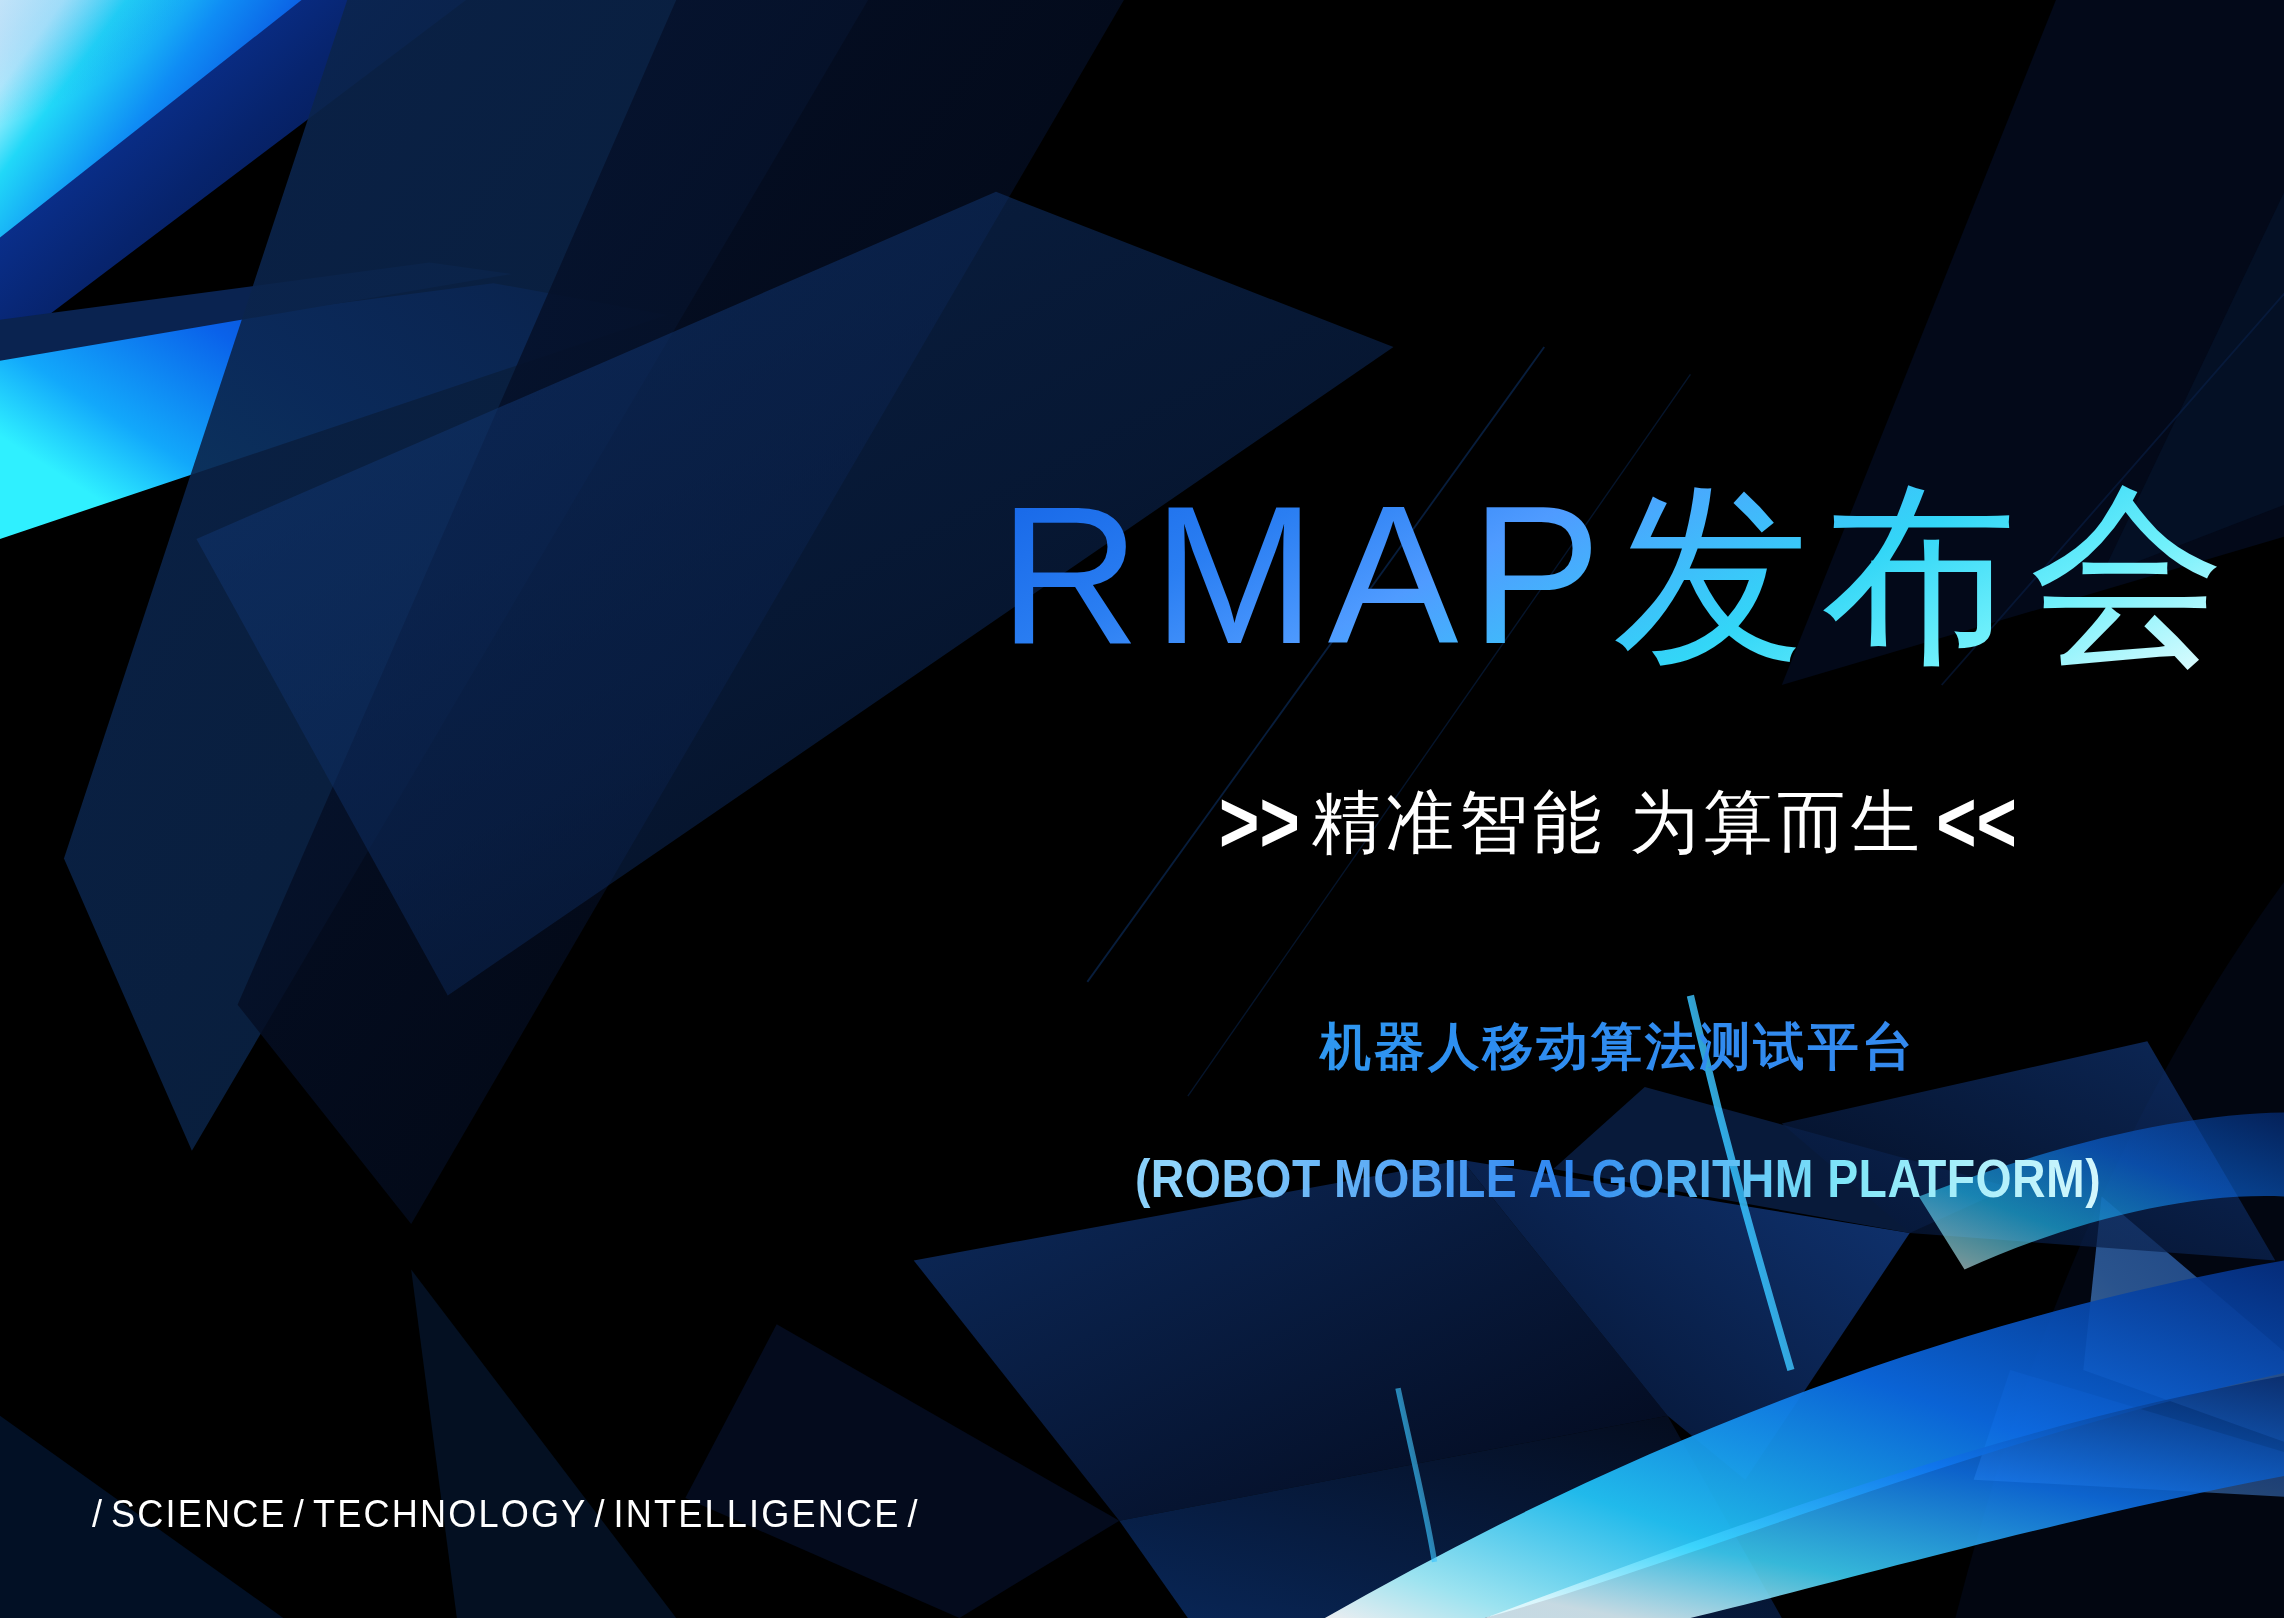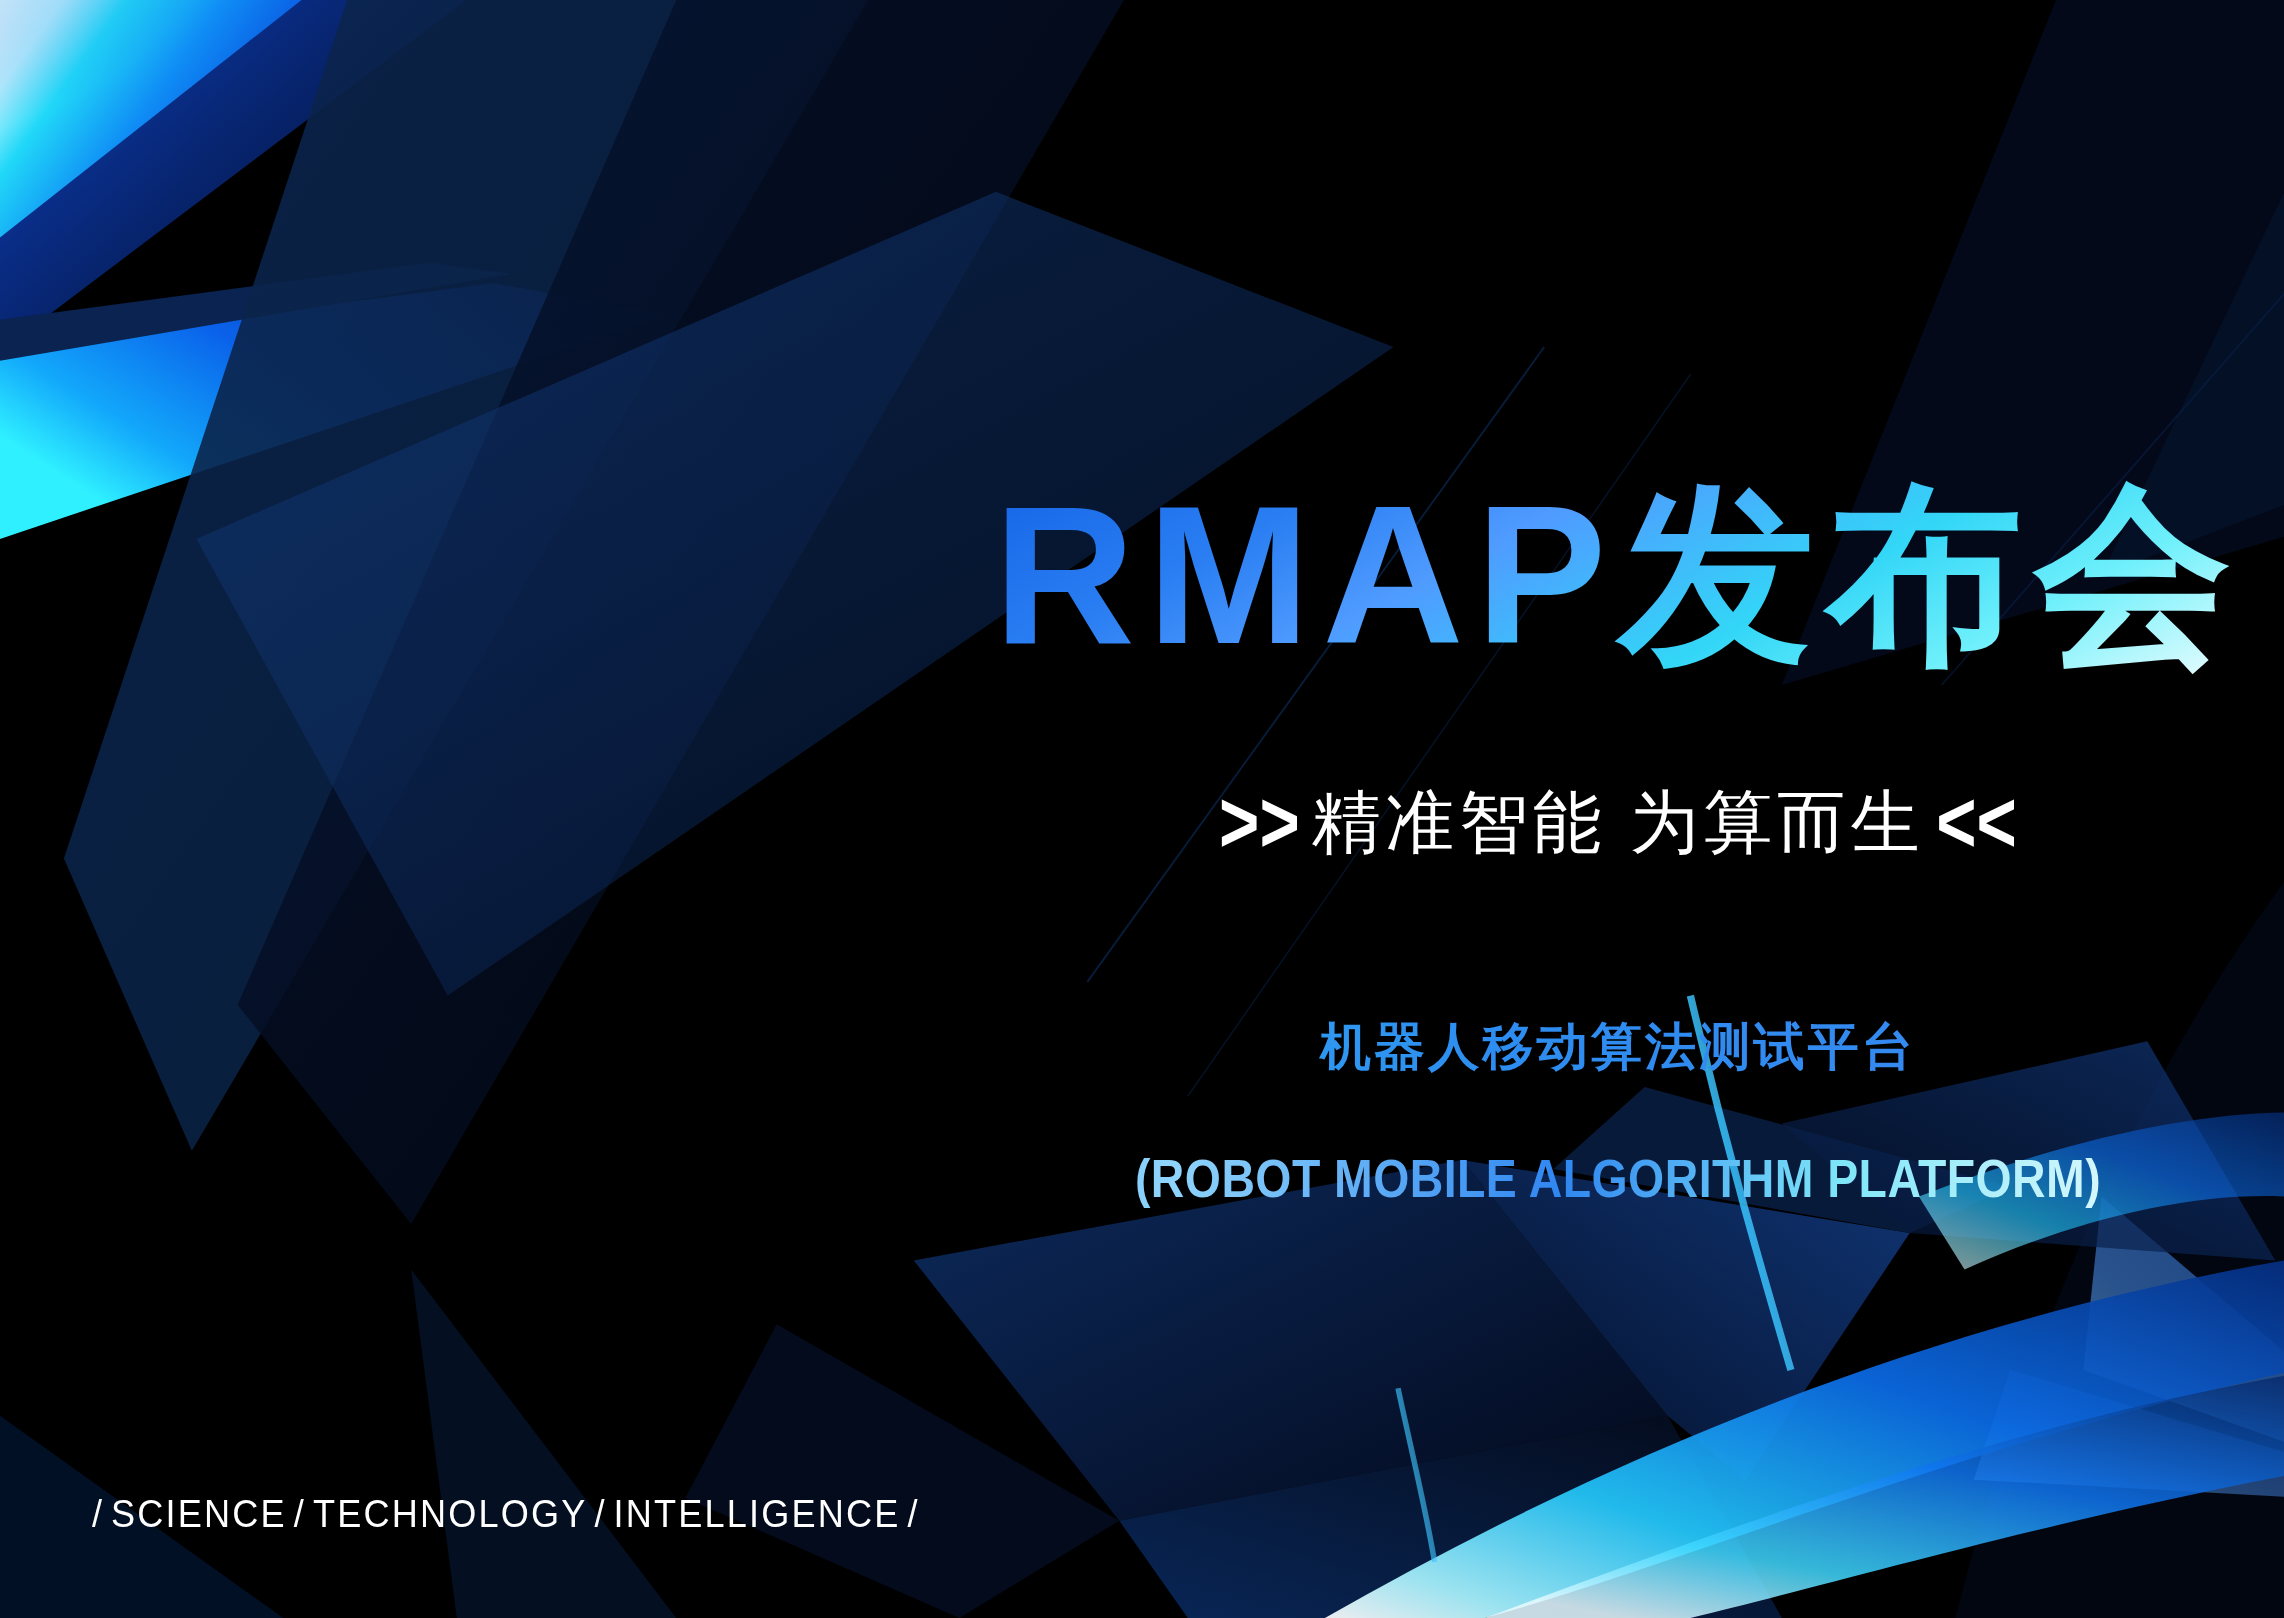--- a/index.html
+++ b/index.html
@@ -20,21 +20,21 @@
   #title-wrap{
     position:absolute;
     left:0; right:0;
     top:347px;
     text-align:center;
     z-index:30;
   }
   #main-title{
     display:inline-block;
     font-size:196px;
-    font-weight:700;
+    font-weight:400;
     line-height:1.0;
     letter-spacing:12px;
     white-space:nowrap;
     background:linear-gradient(152deg,
         #1464e6 0%,
         #2a7ef2 22%,
         #4f9bff 38%,
         #33d6f7 62%,
         #6ff0fb 78%,
         #ffffff 100%);

